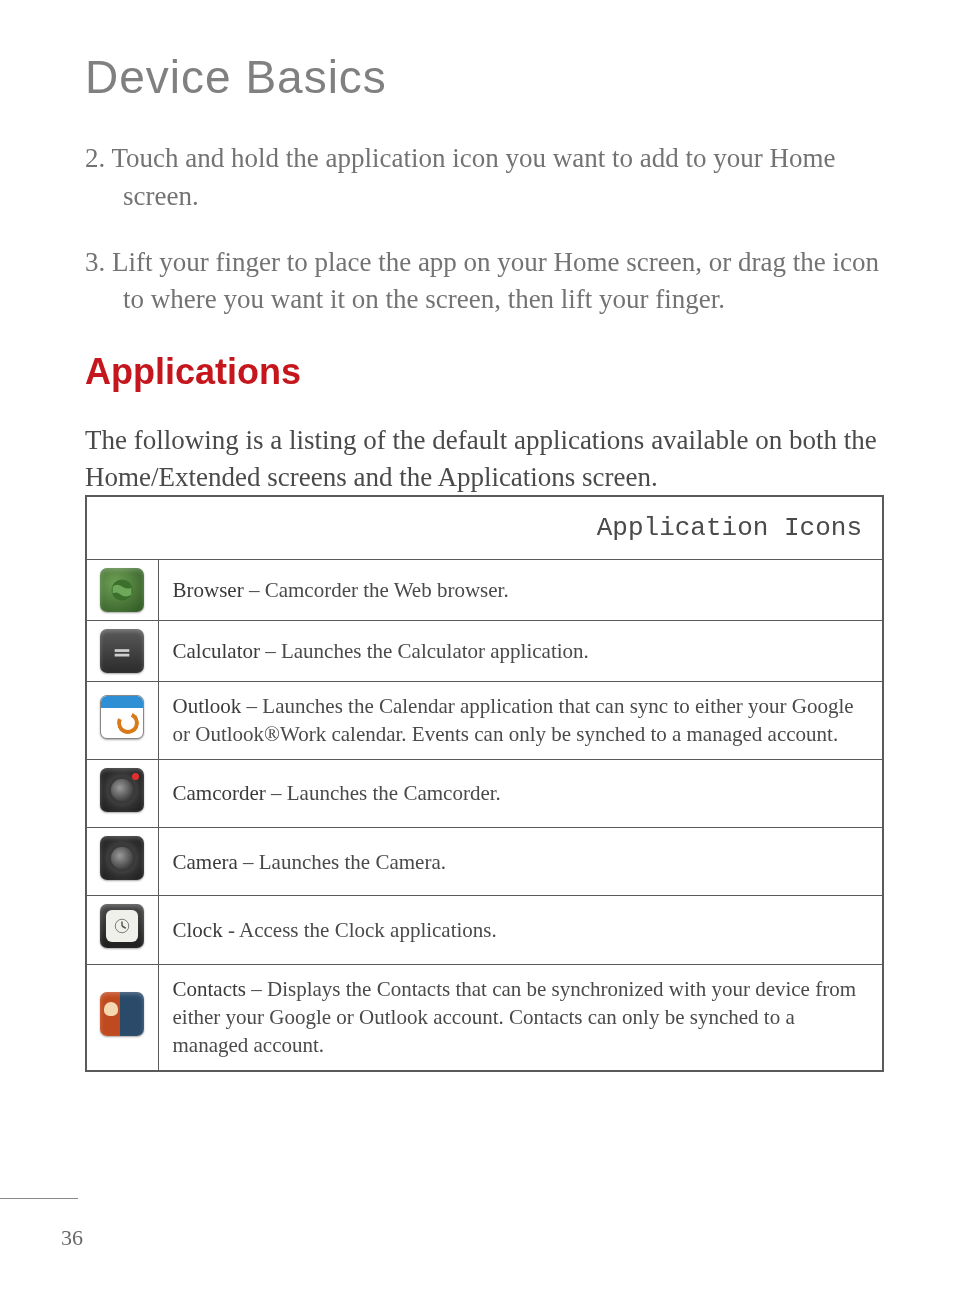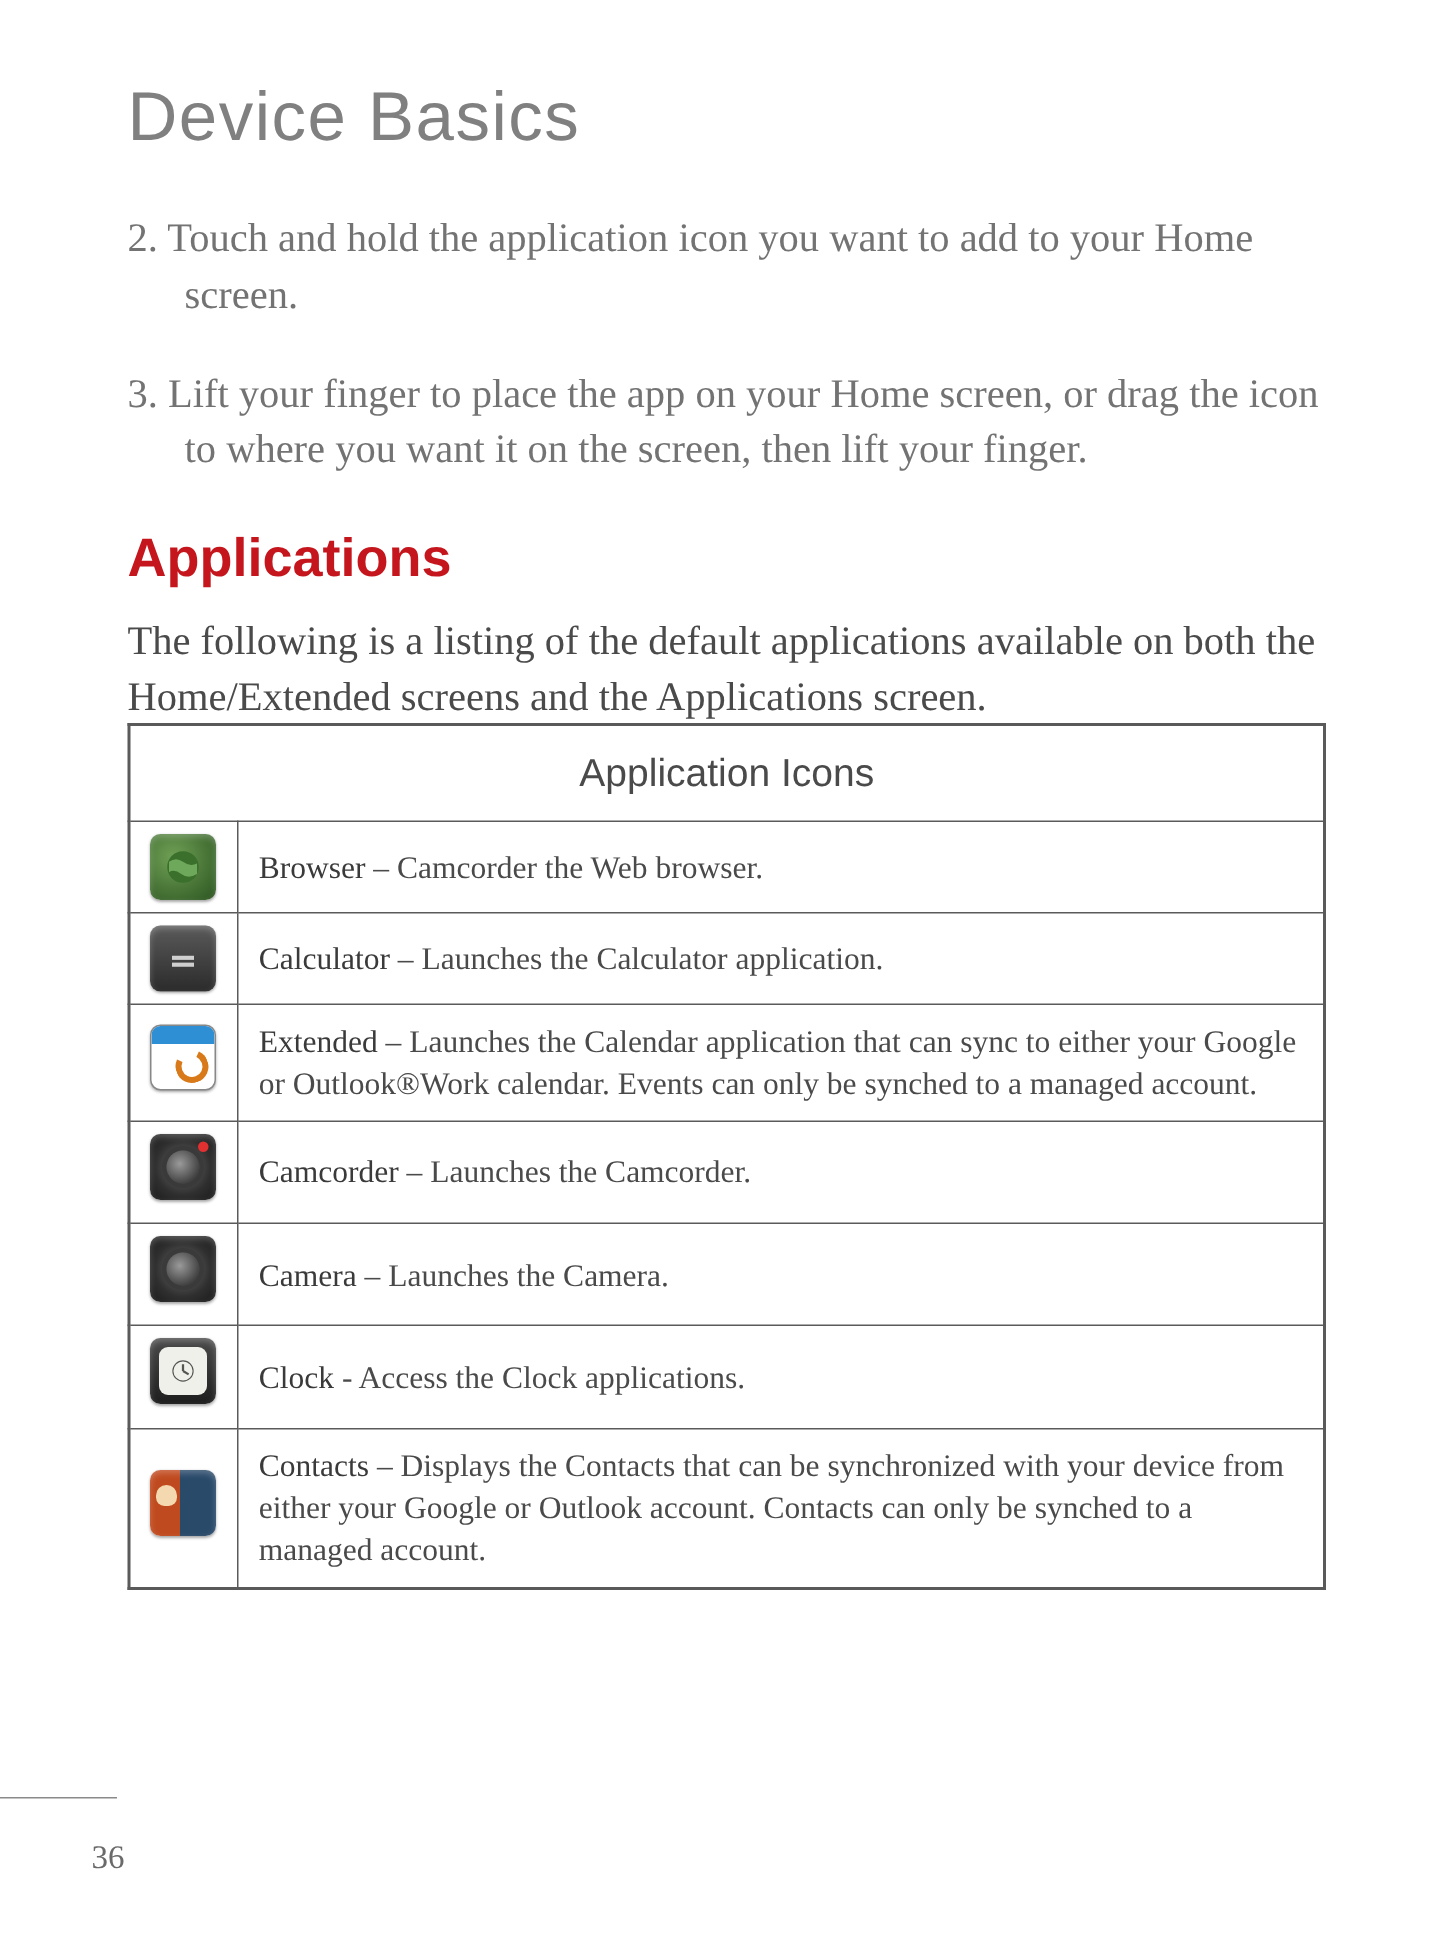--- a/index.html
+++ b/index.html
@@ -26,41 +26,41 @@
       line-height: 1.4;
       margin-bottom: 28px;
       padding-left: 38px;
       text-indent: -38px;
     }
     .section-heading {
       font-size: 36px;
       font-weight: 600;
       color: #c4161c;
       margin-top: 32px;
-      margin-bottom: 16px;
+      margin-bottom: 29px;
       font-family: 'Helvetica Neue', Arial, sans-serif;
     }
     .section-intro {
       font-size: 27px;
       color: #4a4a4a;
       line-height: 1.35;
     }
     .app-table {
       width: 100%;
       border-collapse: collapse;
       border: 2px solid #5a5a5a;
     }
     .app-table th {
-      text-align: center;
+      text-align: right;
       font-size: 26px;
       font-weight: 500;
       color: #4a4a4a;
       padding: 16px 20px 16px 20px;
       border-bottom: 1.5px solid #5a5a5a;
-      font-family: Liberation Sans, sans-serif;
+      font-family: Liberation Mono, monospace;
       margin-left: 15px;
     }
     .app-table td {
       border: 1.5px solid #5a5a5a;
       padding: 10px 14px;
       vertical-align: middle;
       font-size: 21px;
       color: #4a4a4a;
       line-height: 1.35;
     }
@@ -163,21 +163,21 @@
       </td>
     </tr>
     <tr>
       <td class="icon-cell">
         <span class="app-icon icon-calendar">
           <span class="cal-top"></span>
             <span class="cal-ring"></span>
         </span>
       </td>
       <td class="app-desc">
-        <b>Extended</b><span> – </span><span>Launches the Calendar application that can sync to either your Google or Outlook®Work calendar. Events can only be synched to a managed account.</span>
+        <b>Outlook</b><span> – </span><span>Launches the Calendar application that can sync to either your Google or Outlook®Work calendar. Events can only be synched to a managed account.</span>
       </td>
     </tr>
     <tr>
       <td class="icon-cell">
         <span class="app-icon icon-camcorder">
             <span class="dot"></span>
           </span>
       </td>
       <td class="app-desc">
         <b>Camcorder</b><span> – </span><span>Launches the Camcorder.</span>

